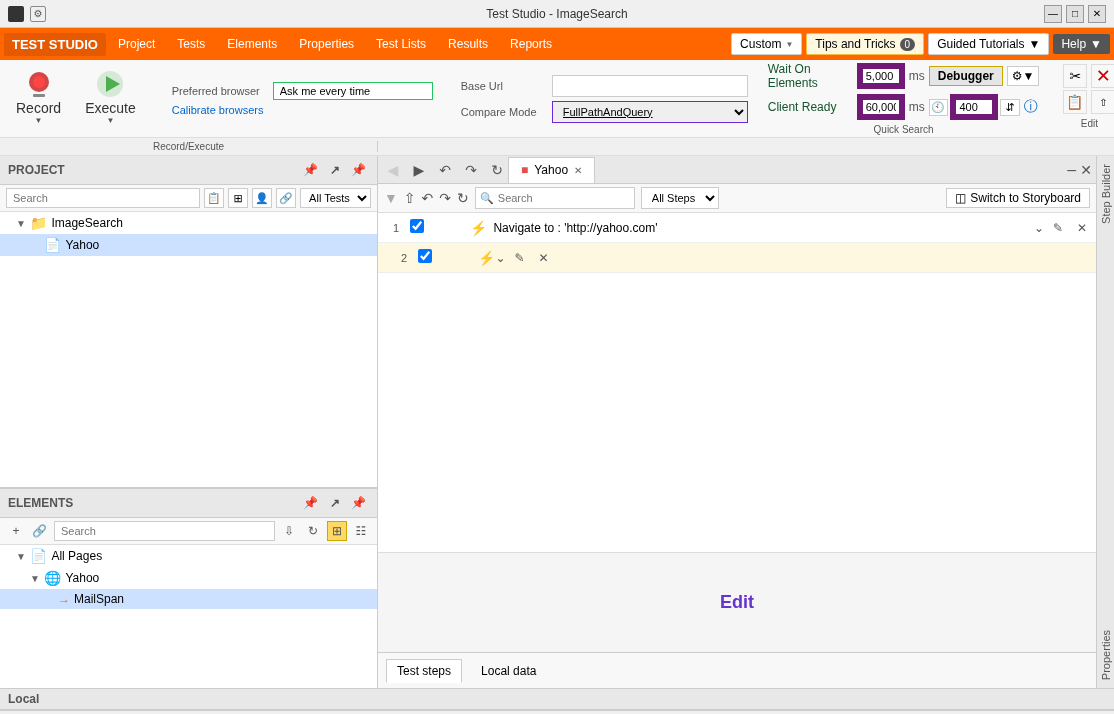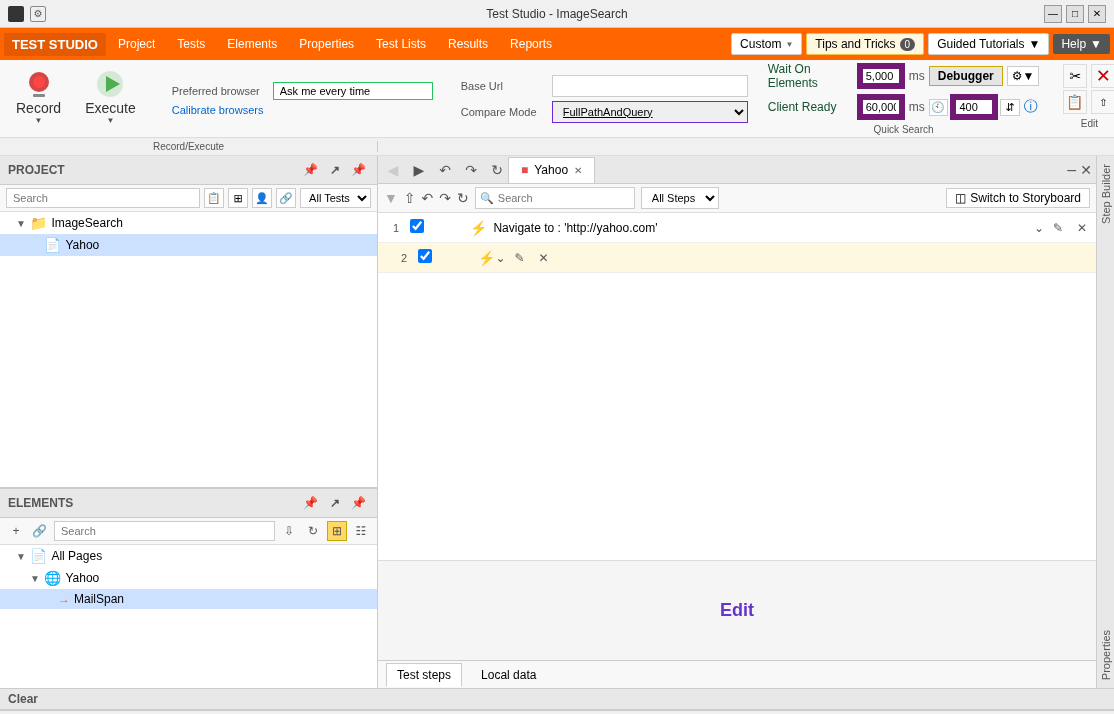--- a/index.html
+++ b/index.html
@@ -473,21 +473,21 @@
       font-weight: bold;
       color: #6633cc;
     }
 
     
     .tab-footer {
       display: flex;
       align-items: center;
       border-top: 1px solid #ccc;
       background: #f8f8f8;
-      height: 28px;
+      height: 36px;
       padding: 0 8px;
       gap: 8px;
     }
     .footer-tab {
       padding: 4px 10px;
       cursor: pointer;
       font-size: 12px;
       border: 1px solid transparent;
     }
     .footer-tab.active {
@@ -896,19 +896,19 @@
     <div class="step-builder-panel">
       <div class="vertical-text">Step Builder</div>
       <div style="flex:1;"></div>
       <div class="vertical-text">Properties</div>
     </div>
   </div>
 
 </div>
 
 <div class="output-bar">
-  <span>Clear</span>
+  <span>Local</span>
 </div>
 
 <div class="status-bar">
   
   
 </div>
 
 </body></html>

